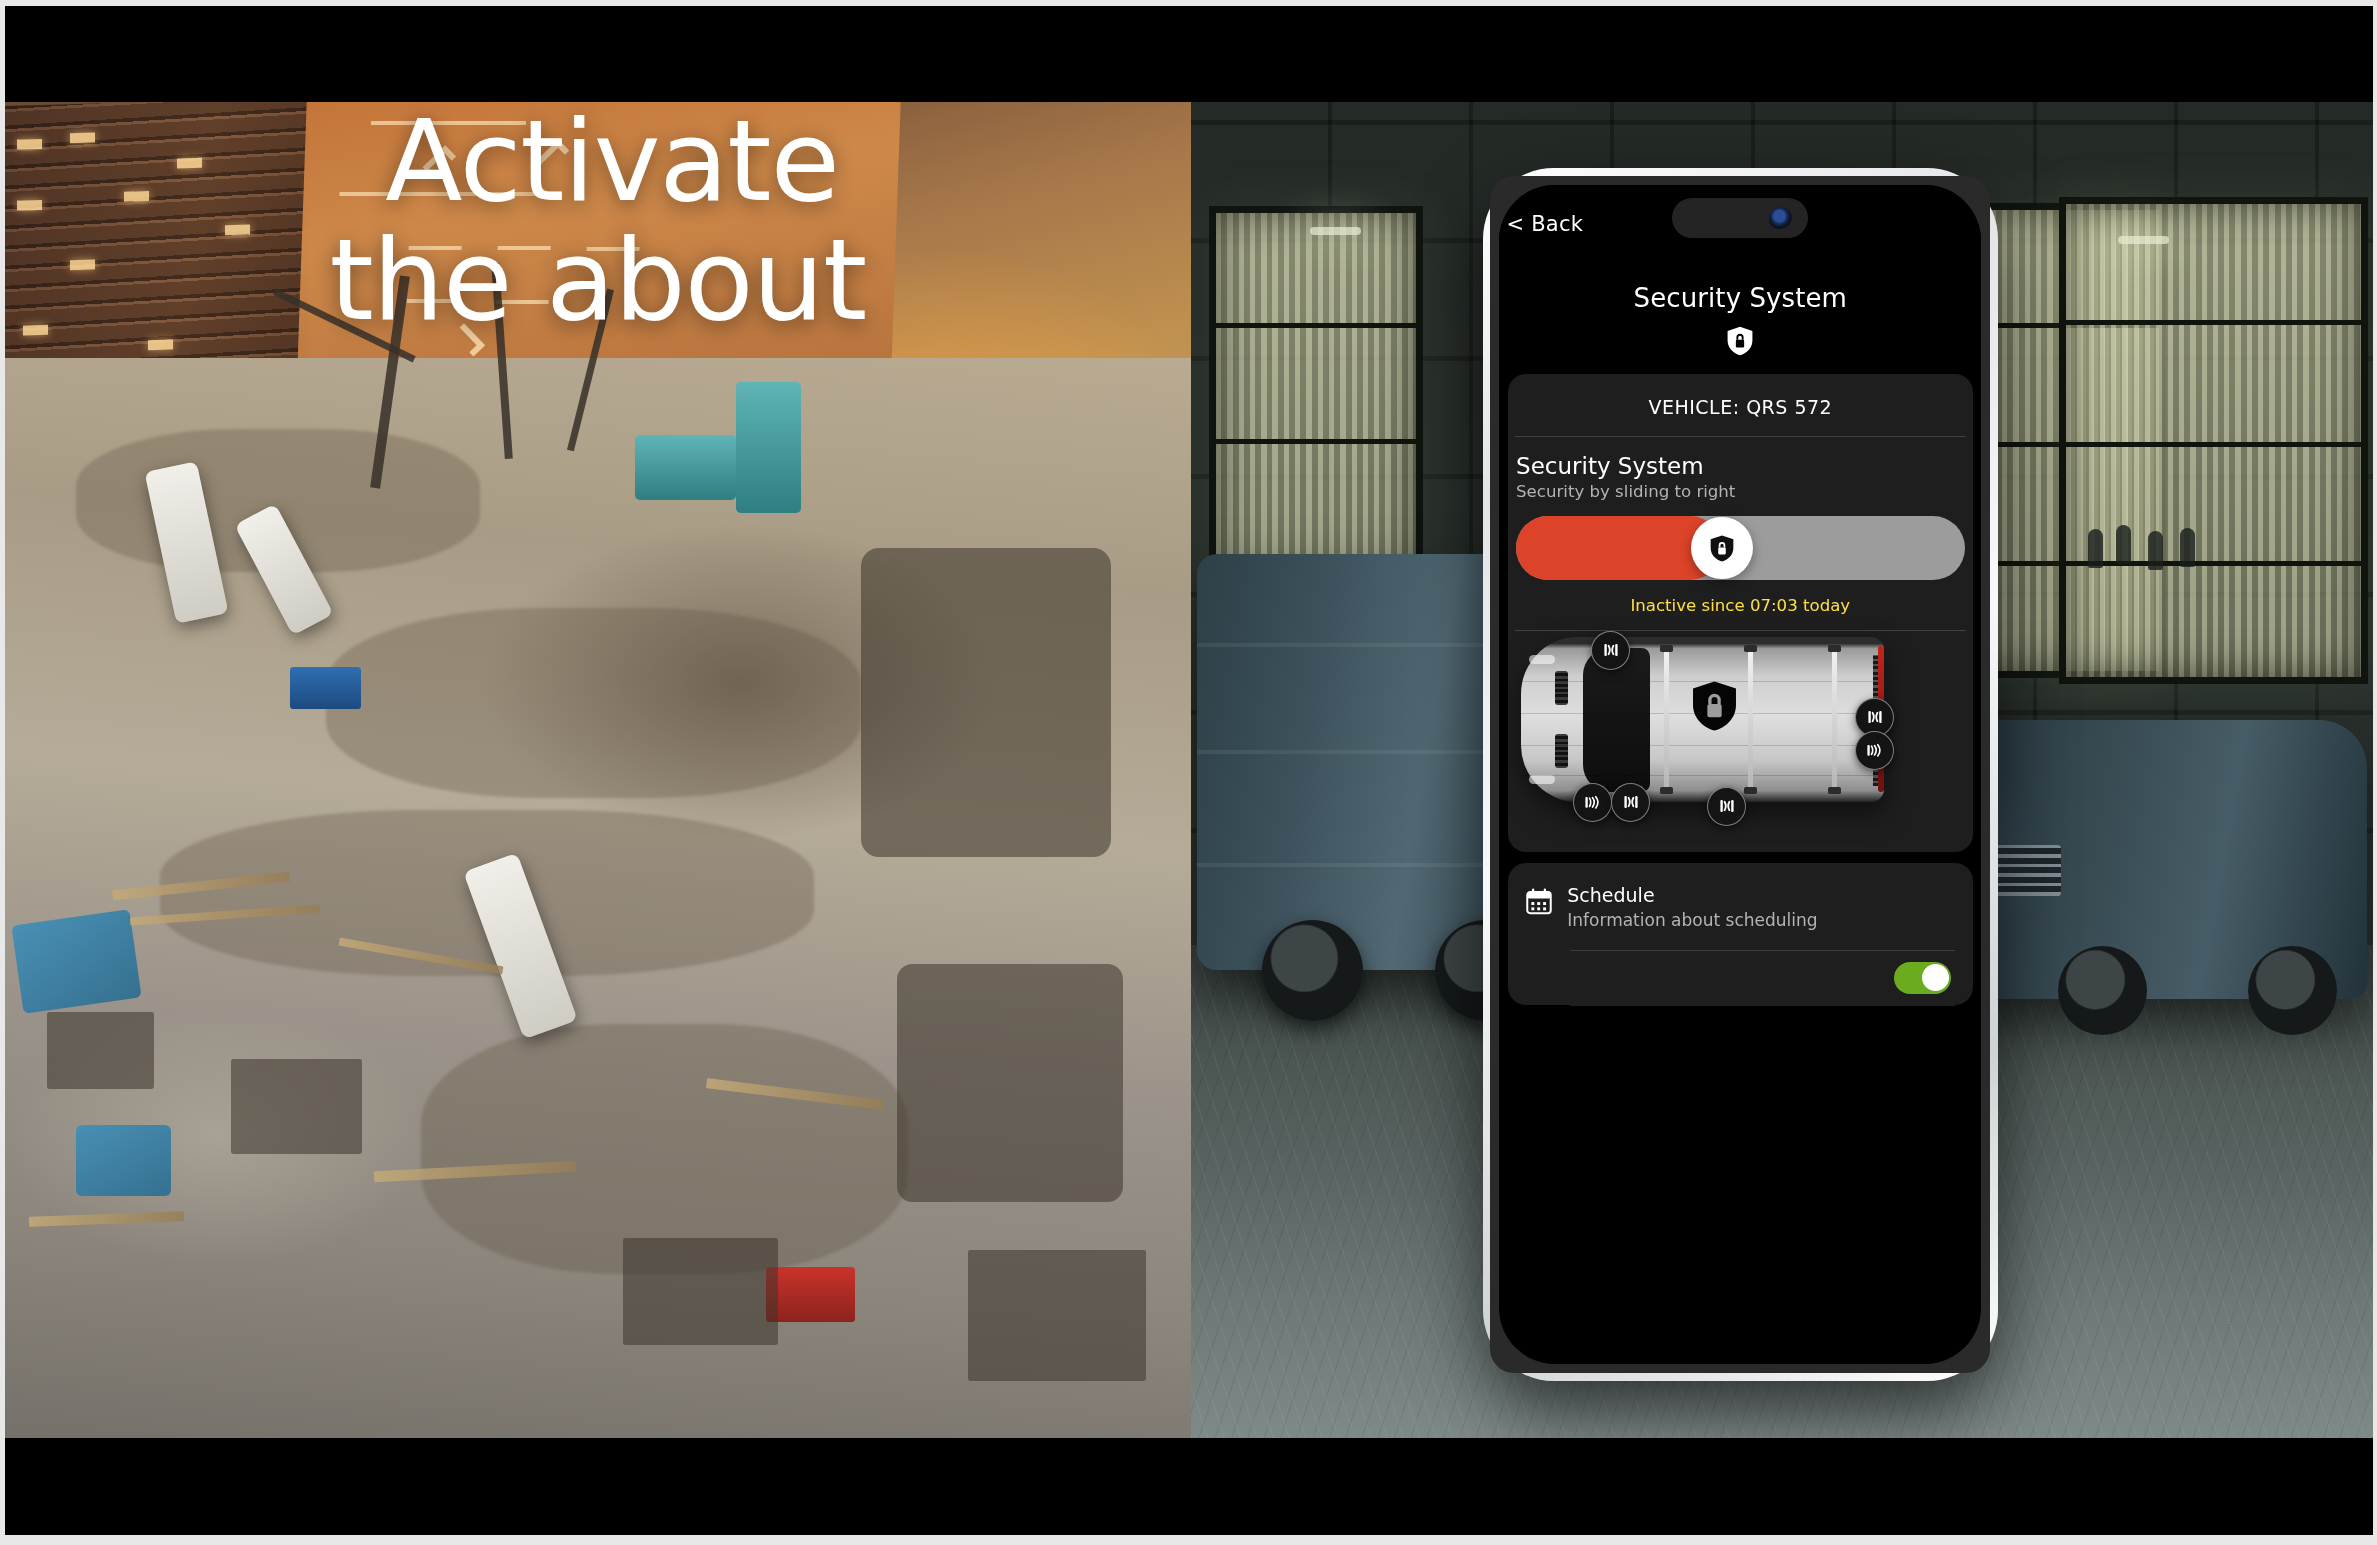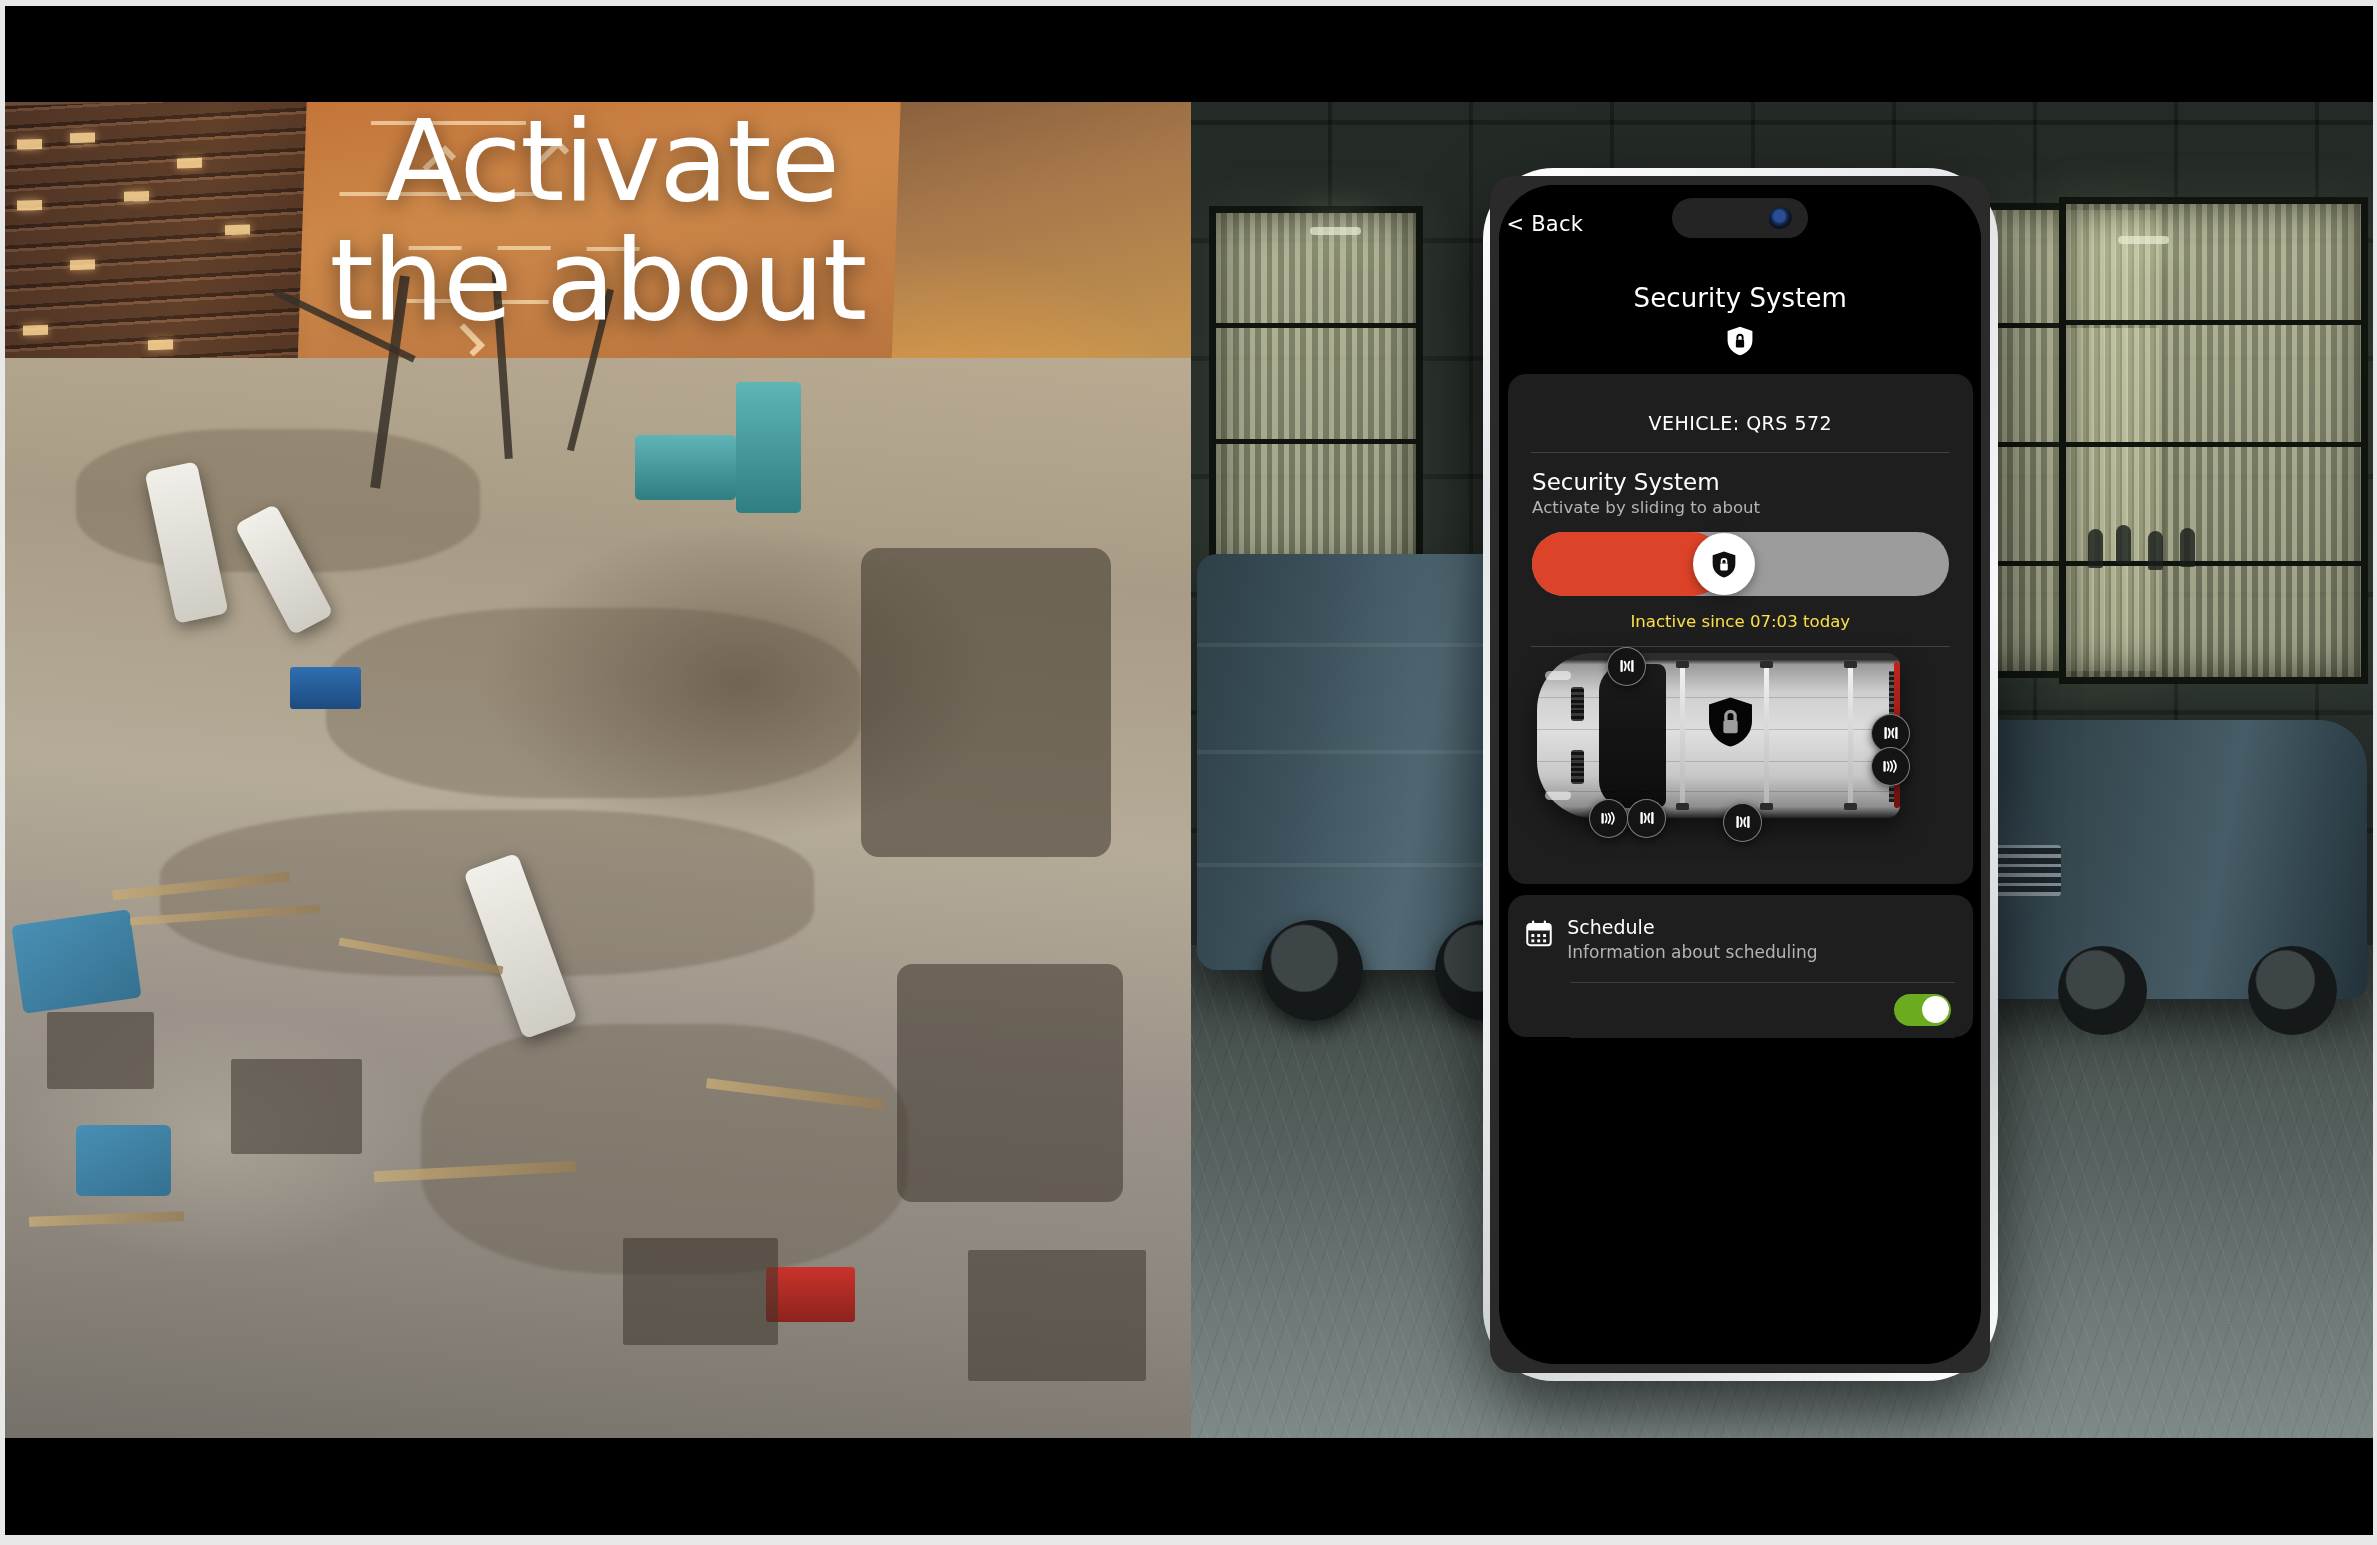--- a/index.html
+++ b/index.html
@@ -317,21 +317,21 @@
     display: flex; flex-direction: column; gap: 10.7px;
     overflow: hidden;
   }
   .card {
     background: #1e1e1e;
     border-radius: 18px;
     flex-shrink: 0;
   }
 
   
-  #card-main { padding: 16px; }
+  #card-main { padding: 0; }
   #vehicle-label {
     text-align: center;
     color: #ffffff;
     font-size: 19px;
     font-family: "DejaVu Sans", sans-serif;
     letter-spacing: 0.5px;
     padding: 22.6px 0 18px;
   }
   .divider { height: 0.6px; background: rgba(255,255,255,.16); margin: 0 7.1px; }
 
@@ -655,21 +655,21 @@
 
           <div id="screen-body">
 
             <div class="card" id="card-main">
 
               <div id="vehicle-label">VEHICLE: QRS 572</div>
               <div class="divider"></div>
 
               <div id="security-block">
                 <div id="sec-title">Security System</div>
-                <div id="sec-sub">Activate by sliding to about</div>
+                <div id="sec-sub">Security by sliding to right</div>
 
                 <div id="slider-track" style="background: rgb(156, 156, 156);">
                   <div id="slider-fill" style="width: 46%; background: rgb(221, 67, 40);"></div>
                   <div id="slider-knob" style="left: 46%; background: rgb(255, 255, 255);">
                     <span>
                       <svg width="24" height="27" viewBox="0 0 44 50">
                         <path d="M22 1 L43 8 V24 C43 37 33 46 22 49 C11 46 1 37 1 24 V8 Z" fill="#101010"></path>
                         <rect x="15" y="23" width="14" height="13" rx="2" fill="#ffffff"></rect>
                         <path d="M17.5 23 v-4 a4.5 4.5 0 0 1 9 0 v4" fill="none" stroke="#ffffff" stroke-width="3.2"></path>
                       </svg>

